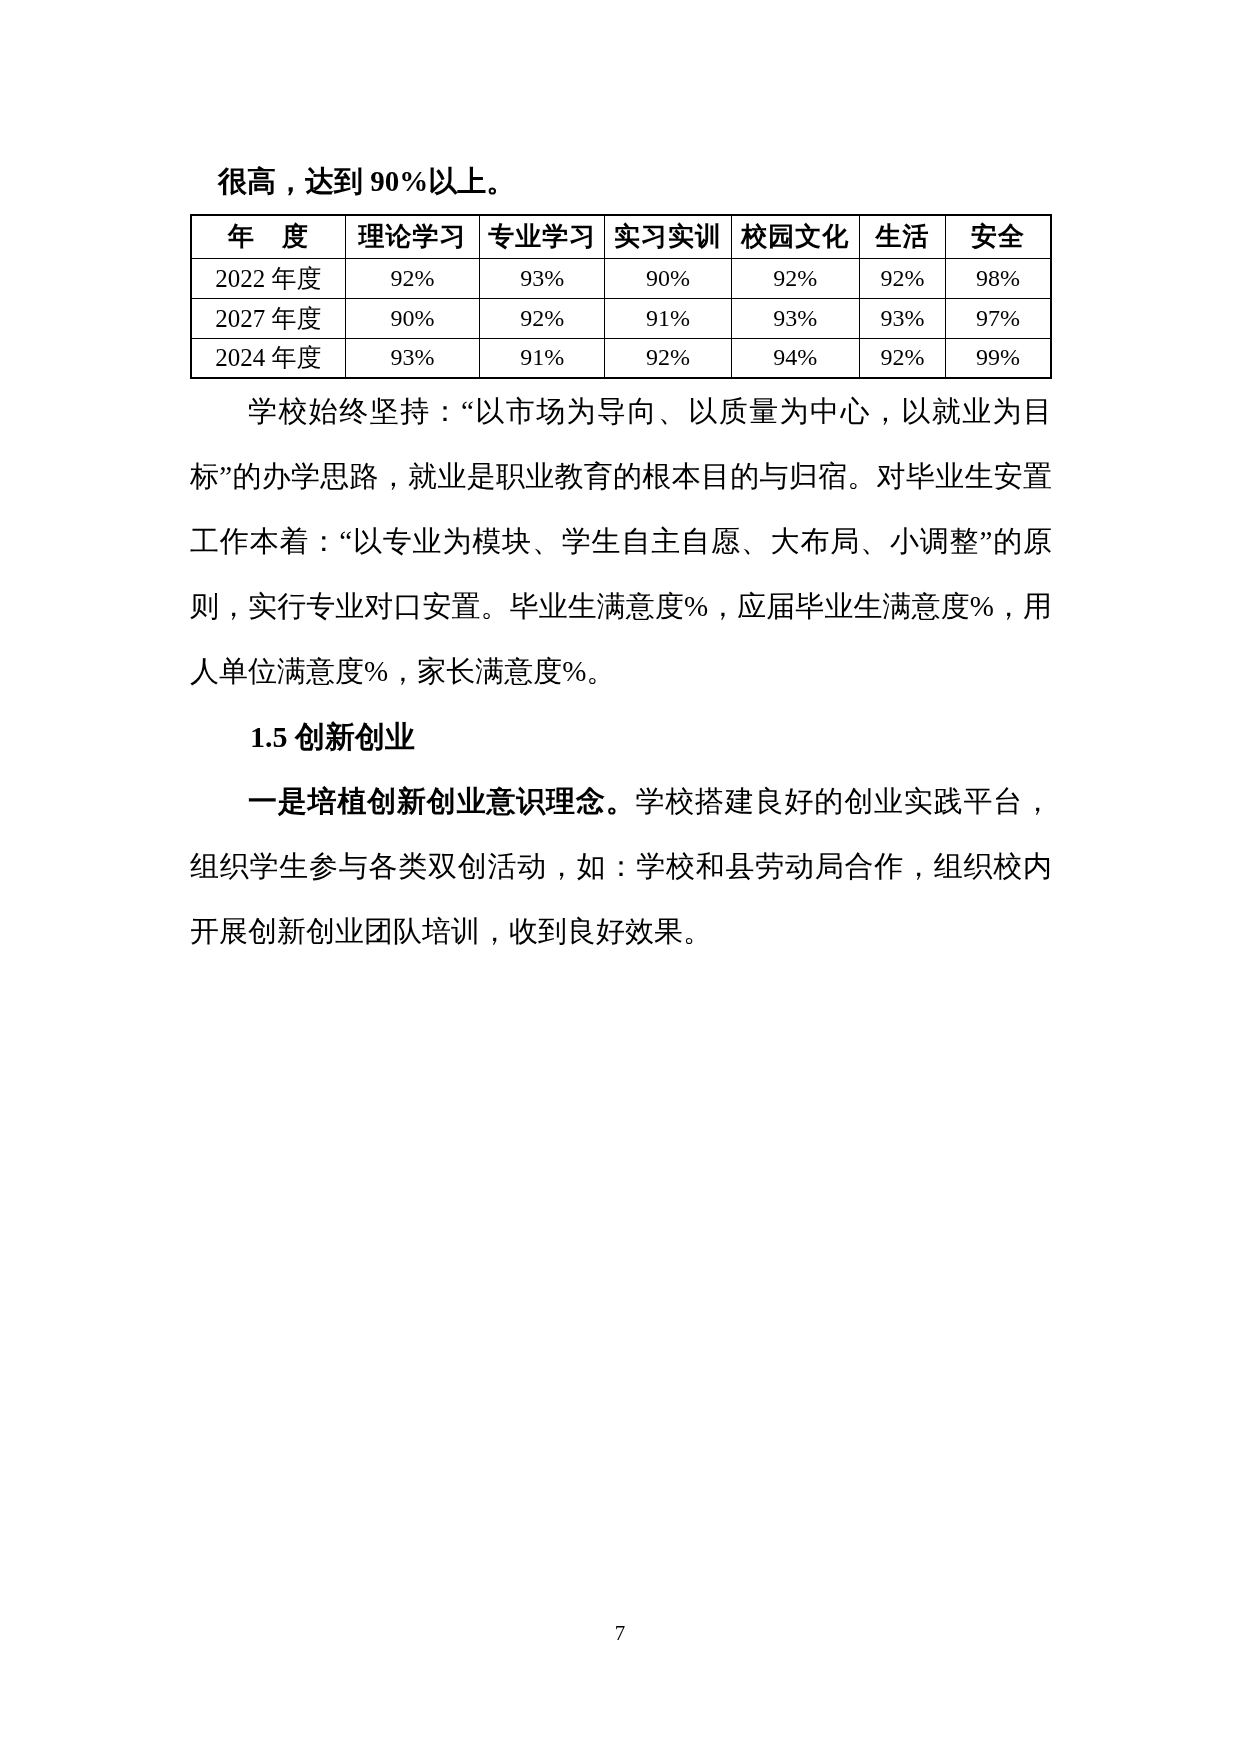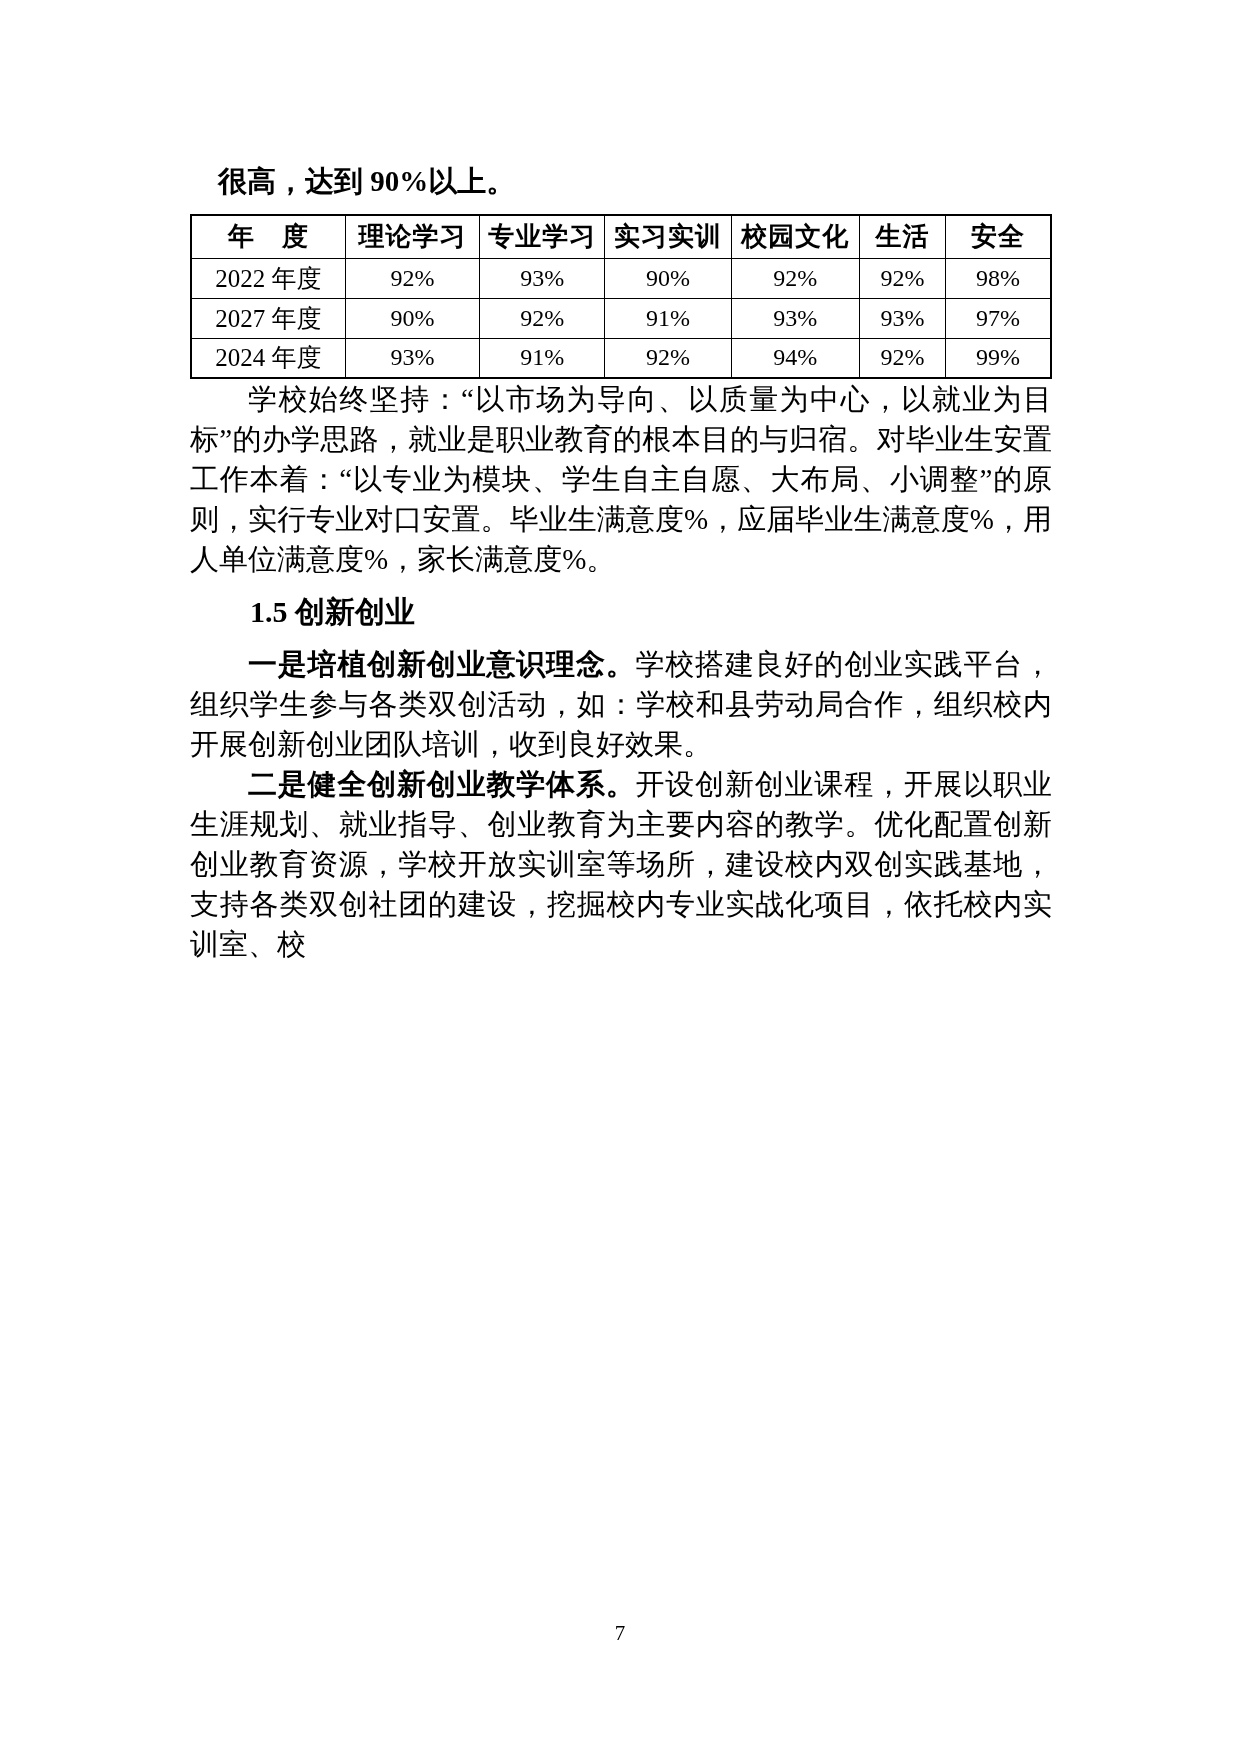--- a/index.html
+++ b/index.html
@@ -54,21 +54,21 @@
   h2.sec {
     font-size: 30px;
     font-weight: 700;
     line-height: 65px;
     text-indent: 2em;
     white-space: nowrap;
   }
   h2.sec.first { margin-top: 38px; }
   p.body {
     font-size: 29px;
-    line-height: 40px;
+    line-height: 65px;
     text-indent: 2em;
     text-align: justify;
     text-align-last: left;
   }
   p.body b { font-weight: 700; }
   .page-number {
     position: absolute;
     left: 0;
     top: 1618px;
     width: 100%;
@@ -137,17 +137,16 @@
   </table>
 
 
   <p class="body">学校始终坚持：“以市场为导向、以质量为中心，以就业为目标”的办学思路，就业是职业教育的根本目的与归宿。对毕业生安置工作本着：“以专业为模块、学生自主自愿、大布局、小调整”的原则，实行专业对口安置。毕业生满意度%，应届毕业生满意度%，用人单位满意度%，家长满意度%。</p>
 
   <h2 class="sec">1.5 创新创业</h2>
 
 
   <p class="body"><b>一是培植创新创业意识理念。</b><span>学校搭建良好的创业实践平台，组织学生参与各类双创活动，如：学校和县劳动局合作，组织校内开展创新创业团队培训，收到良好效果。</span></p>
 
-  <p class="body"><b>二是健全创新创业教学体系。</b><span>开设创新创业课程，开展以职业生涯规划、就业指导、创业教育为主要内容的教学。优化配置创新创业教育资源，学校开放实训室等场所，建设校内双创实践基地，支持各类双创社团的建设，挖掘校内专业实战化项目，依托校内实训室、校</span></p>
 
   <div class="page-number">7</div>
 
 </div>
 
 </body></html>

